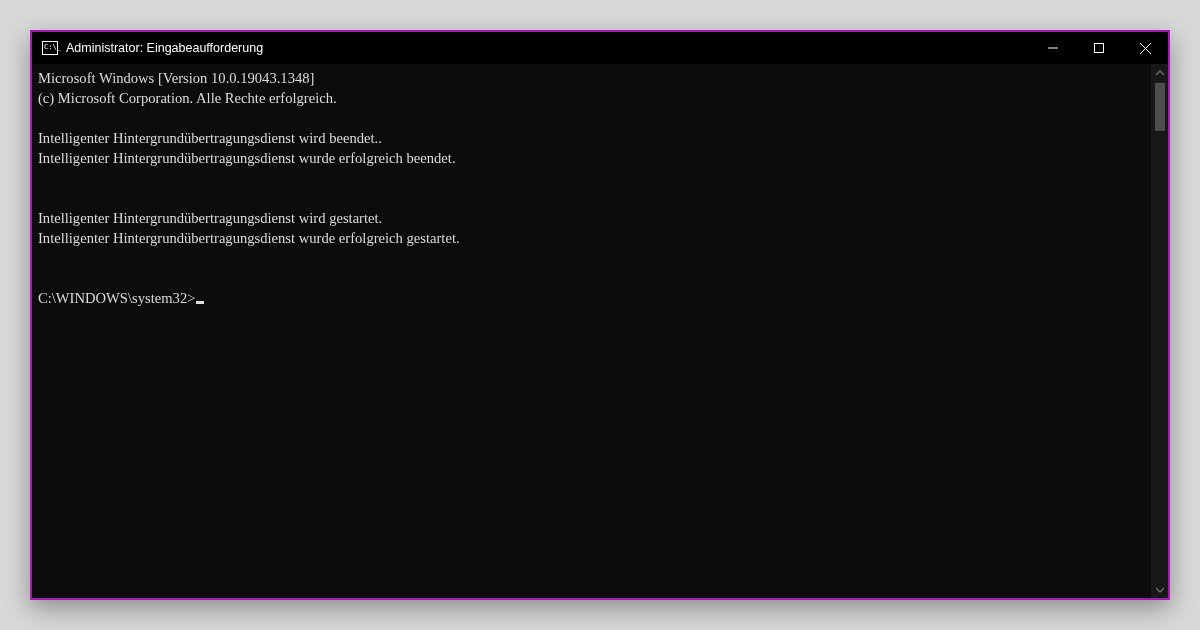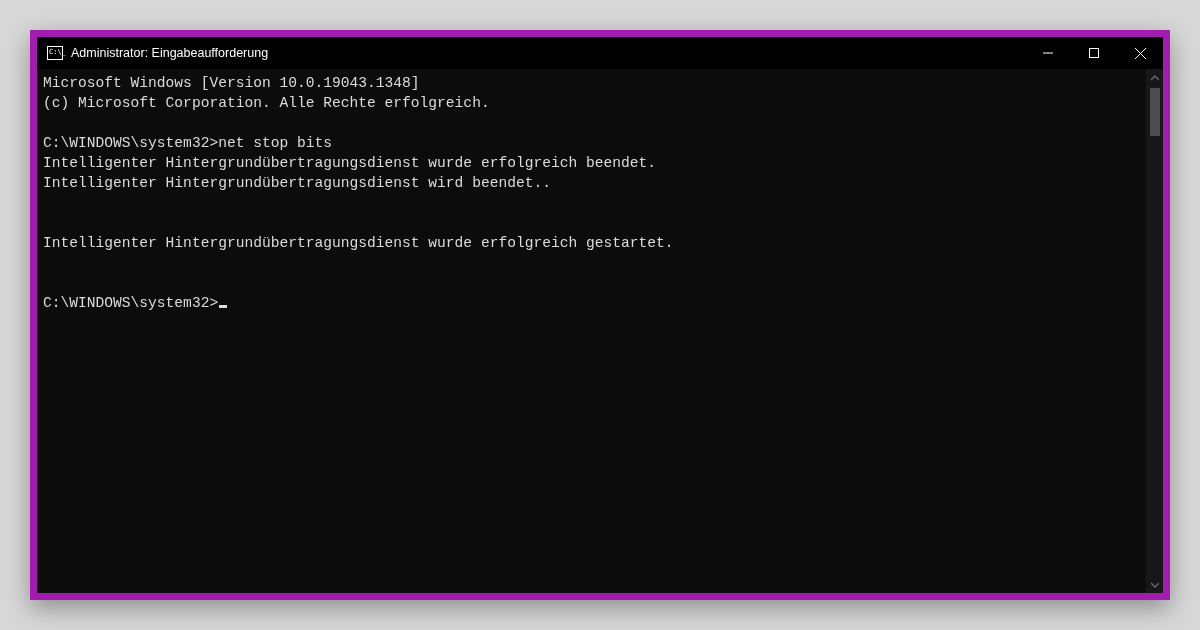--- a/index.html
+++ b/index.html
@@ -5,21 +5,21 @@
   * { box-sizing: border-box; margin: 0; padding: 0; }
   html, body { width: 1200px; height: 630px; background: #d8d8d8; font-family: Consolas, 'Courier New', monospace; }
   .canvas {
     width: 1200px; height: 630px;
     background: #d8d8d8;
     display: flex; align-items: center; justify-content: center;
   }
   .window {
     width: 1140px; height: 570px;
     background: #0c0c0c;
-    border: 7px solid #a21caf;
+    border: 2px solid #a21caf;
     box-shadow: 0 8px 24px rgba(0,0,0,0.35);
     display: flex; flex-direction: column;
     overflow: hidden;
   }
   .titlebar {
     height: 32px;
     background: #000000;
     display: flex; align-items: center;
     color: #ffffff;
     font-family: "Segoe UI", Tahoma, sans-serif;
@@ -57,21 +57,21 @@
   .body {
     position: relative;
     flex: 1;
     background: #0c0c0c;
     color: #dcdcdc;
     font-size: 14.6px;
     line-height: 20px;
     padding: 4px 6px 6px 6px;
     overflow: hidden;
   }
-  .body .line { white-space: pre; font-family: Liberation Mono, monospace; }
+  .body .line { white-space: pre; font-family: Liberation Serif, serif; }
   .blank { height: 20px; }
   .prompt { display: inline; }
   .cursor {
     display: inline-block;
     width: 8px; height: 3px;
     background: #dcdcdc;
     vertical-align: -1px;
     margin-left: 1px;
   }
   .scrollbar-track {
@@ -120,25 +120,25 @@
               <line x1="11" y1="0" x2="0" y2="11" stroke="#ffffff" stroke-width="1"></line>
             </svg>
         </div>
       </div>
     </div>
 
     <div class="body">
       <div class="line">Microsoft Windows [Version 10.0.19043.1348]</div>
       <div class="line">(c) Microsoft Corporation. Alle Rechte erfolgreich.</div>
       <div class="blank"></div>
-      <div class="line">C:\WINDOWS\system32&gt;net stop bits</div>
+      <div class="line">Intelligenter Hintergrundübertragungsdienst wird beendet..</div>
       <div class="line">Intelligenter Hintergrundübertragungsdienst wurde erfolgreich beendet.</div>
-      <div class="line">Intelligenter Hintergrundübertragungsdienst wird beendet..</div>
       <div class="blank"></div>
       <div class="blank"></div>
+      <div class="line">Intelligenter Hintergrundübertragungsdienst wird gestartet.</div>
       <div class="line">Intelligenter Hintergrundübertragungsdienst wurde erfolgreich gestartet.</div>
       <div class="blank"></div>
       <div class="blank"></div>
       <div class="line"><span class="prompt">C:\WINDOWS\system32&gt;</span><span class="cursor"></span></div>
 
       <div class="scrollbar-track">
         <div class="scroll-arrow">
           <svg width="8" height="8" viewBox="0 0 8 8">
               <polyline points="0,6 4,2 8,6" fill="none" stroke="#6a6a6a" stroke-width="1.4"></polyline>
             </svg>

